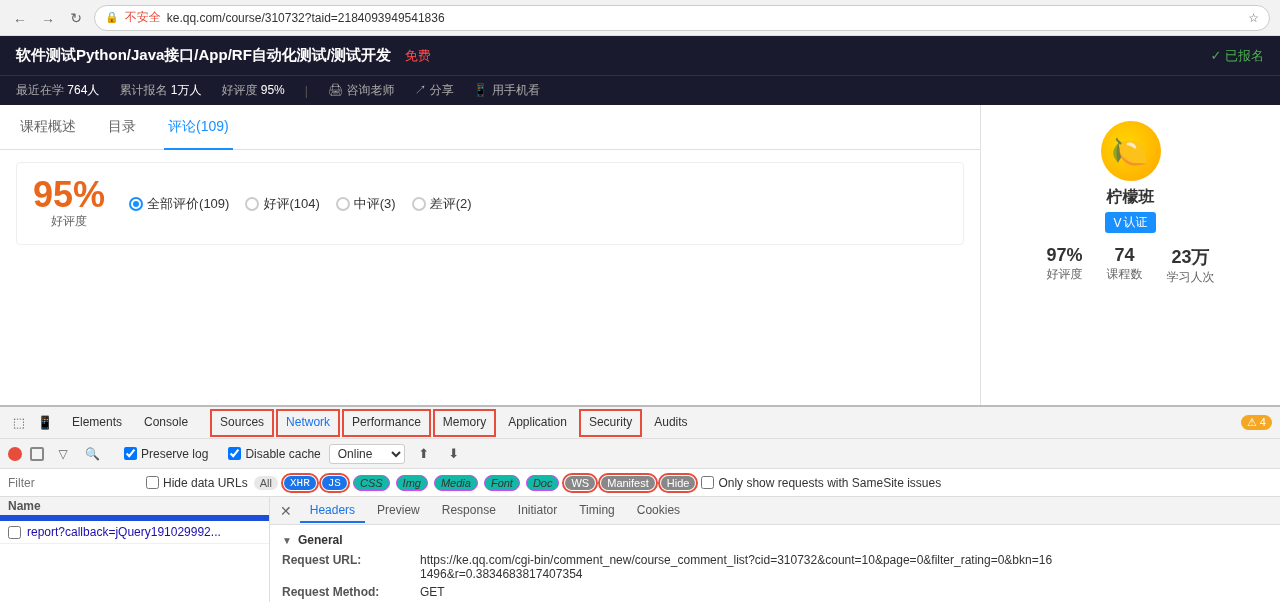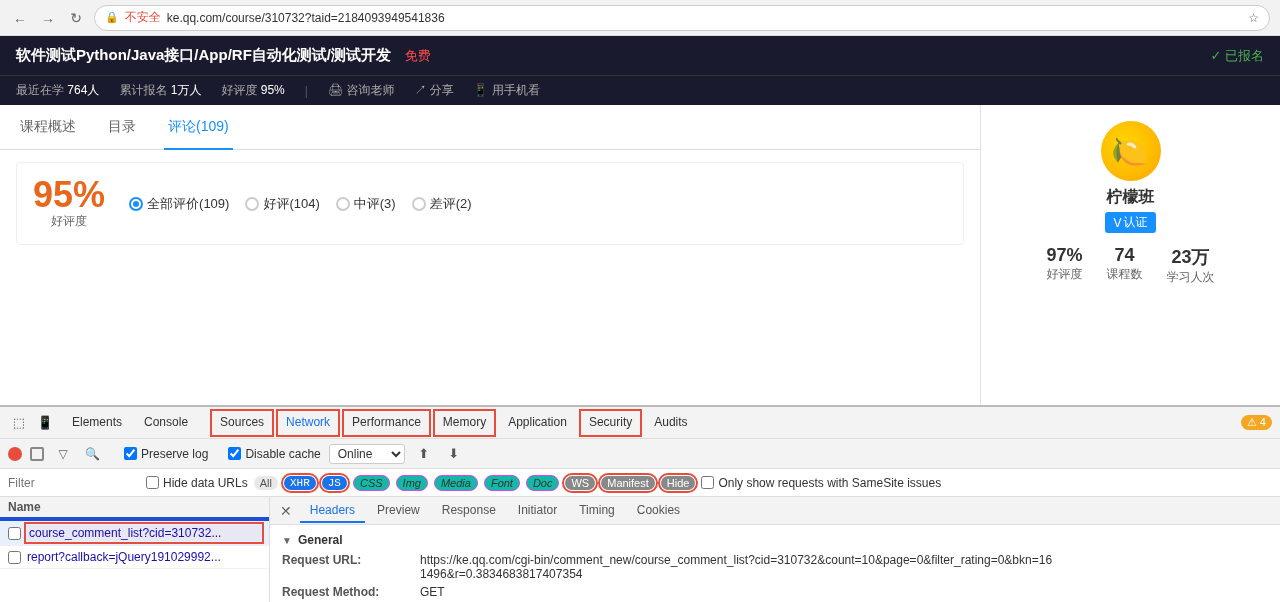--- a/index.html
+++ b/index.html
@@ -255,21 +255,21 @@
     .devtools-main {
       display: flex; flex: 1; overflow: hidden;
     }
     .requests-panel {
       width: 270px;
       border-right: 1px solid #ddd;
       display: flex; flex-direction: column;
     }
     .requests-header {
       background: #f3f3f3;
-      border-bottom: 4px solid #1d4ed8;
+      border-bottom: 6px solid #1d4ed8;
       height: 24px;
       display: flex; align-items: center;
       padding: 0 8px;
       font-size: 12px; font-weight: bold; color: #555;
     }
     .request-item {
       display: flex; align-items: center;
       padding: 4px 8px;
       font-size: 12px; color: #333;
       cursor: pointer;
@@ -480,24 +480,20 @@
     <label class="samesite-label">
       <input type="checkbox" style="">
       <span>Only show requests with SameSite issues</span>
     </label>
   </div>
 
   <div class="devtools-main">
 
     <div class="requests-panel">
       <div class="requests-header">Name</div>
-      <div class="request-item selected">
-        <input type="checkbox" class="request-checkbox" style="">
-        <span class="request-name highlighted" style="outline:2px solid #e74c3c;outline-offset:1px;padding:1px 2px;">course_comment_list?cid=310732...</span>
-      </div>
       <div class="request-item">
         <input type="checkbox" class="request-checkbox" style="">
         <span class="request-name">report?callback=jQuery191029992...</span>
       </div>
     </div>
 
     <div class="detail-panel">
 
       <div class="detail-tabs">
         <span class="detail-close">✕</span>

